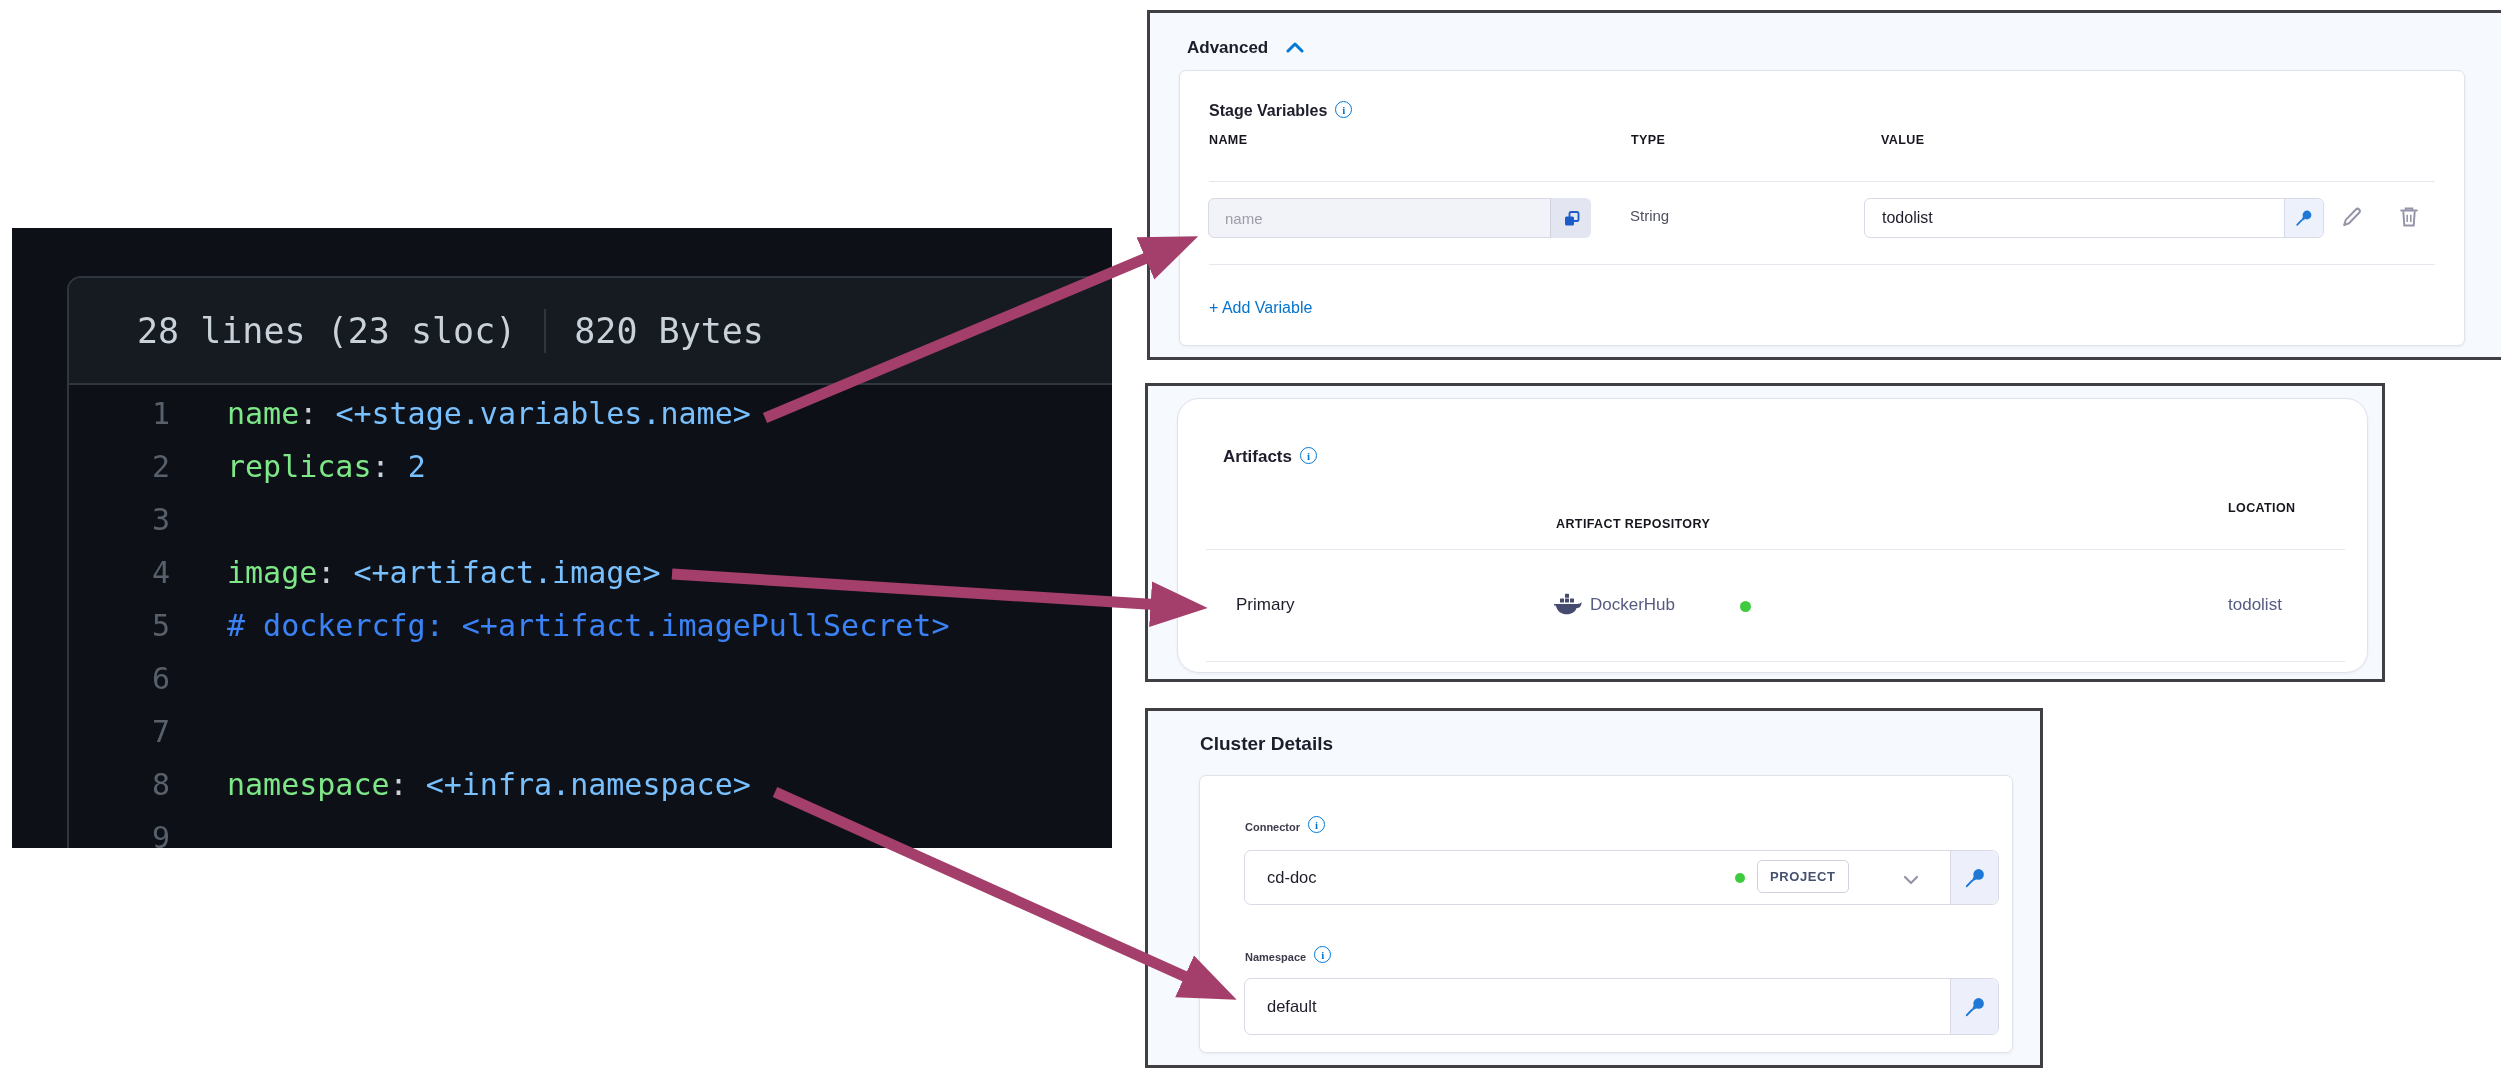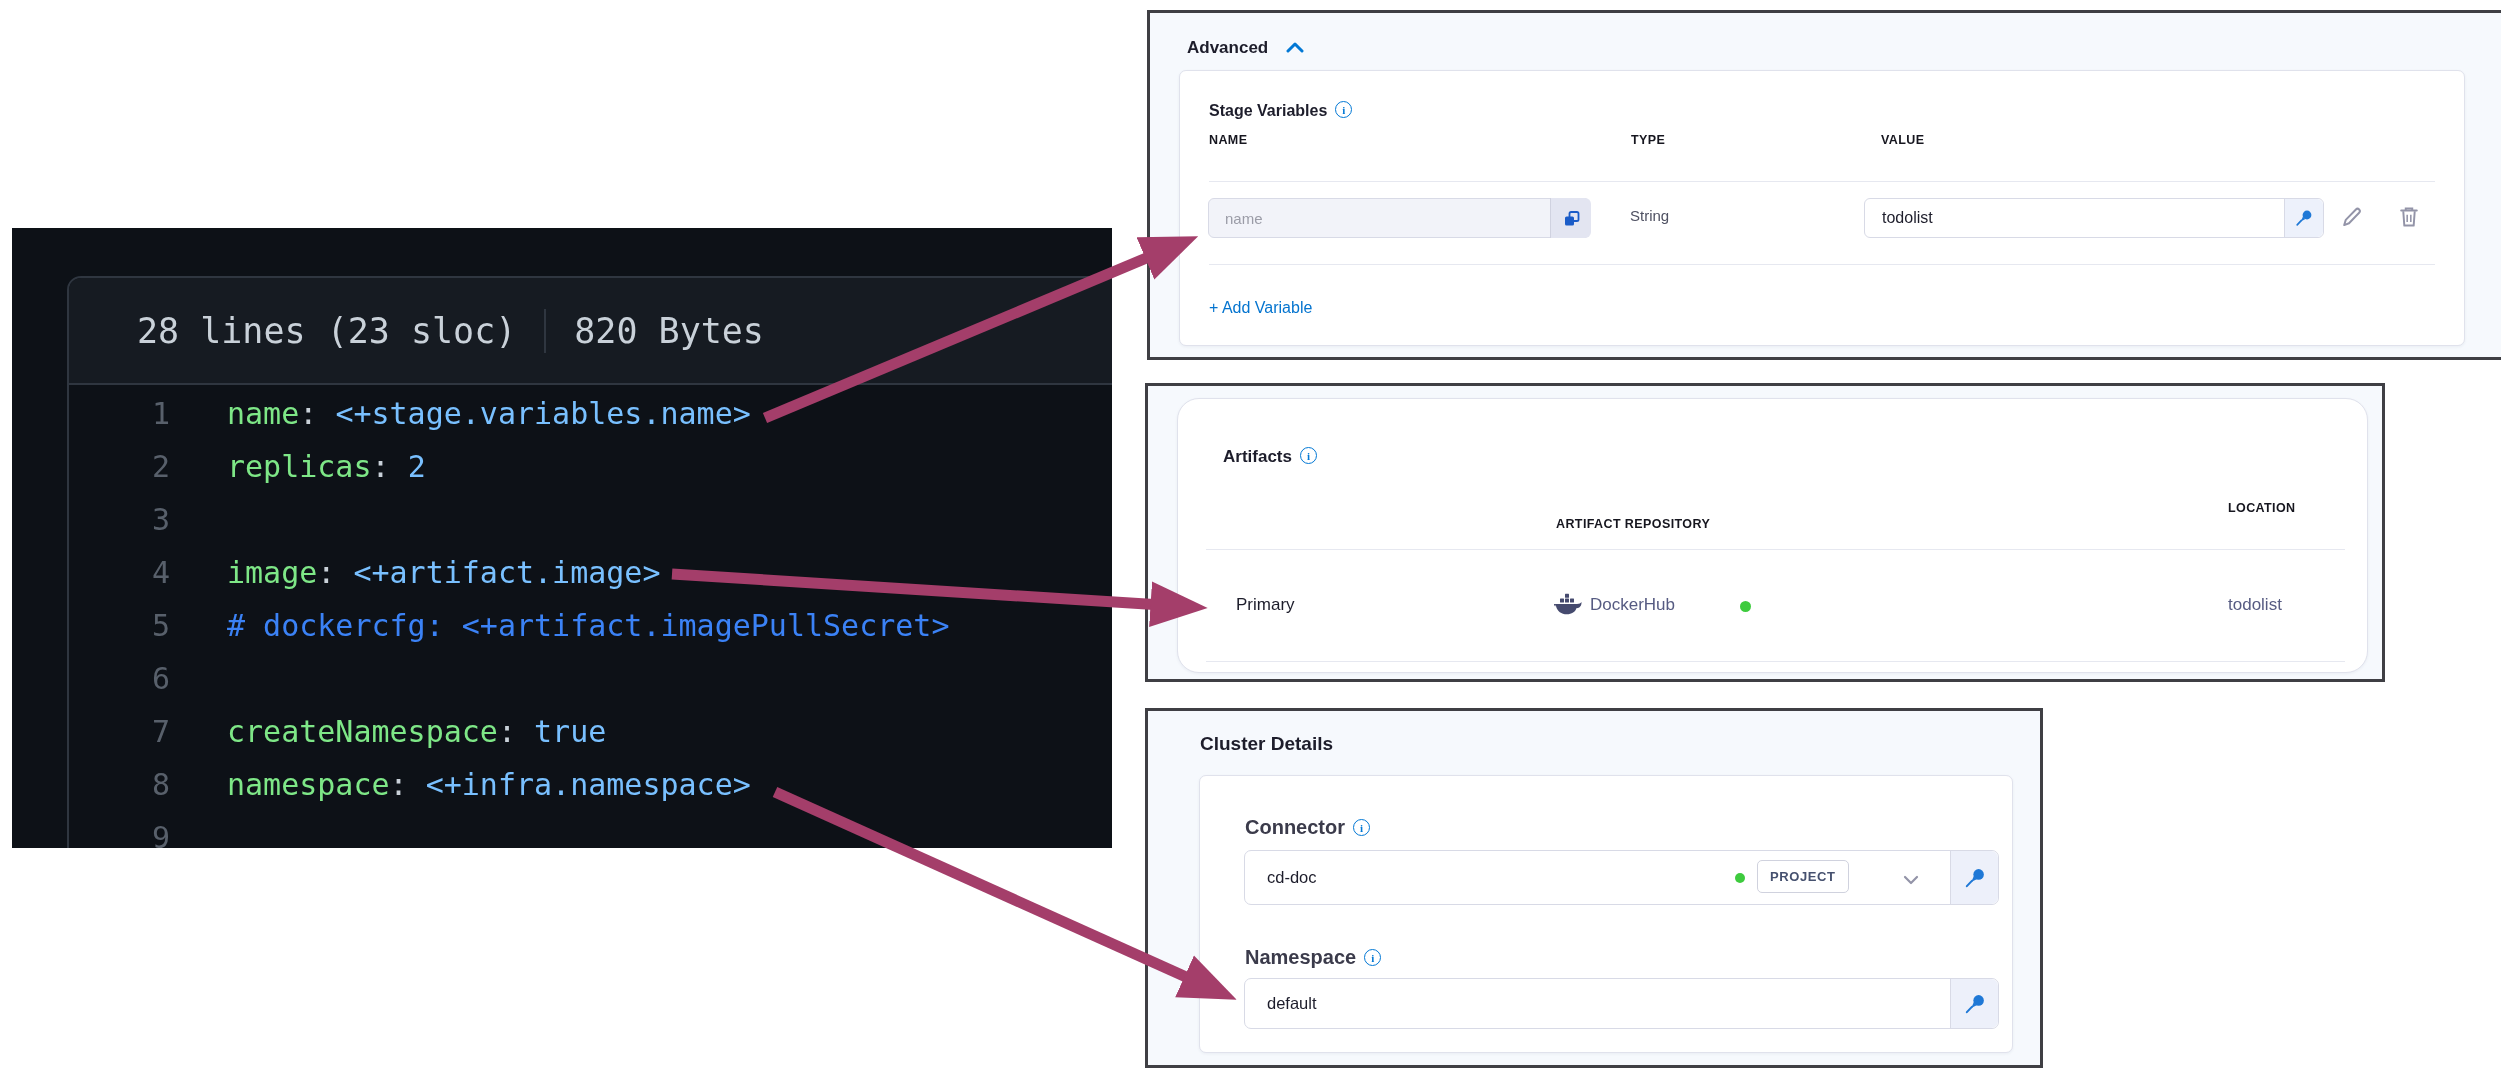--- a/index.html
+++ b/index.html
@@ -100,25 +100,25 @@
   .art-primary{position:absolute;left:58px;top:10px;font-size:17px;color:#1d1d2b;}
   .art-whale{position:absolute;left:376px;top:8px;}
   .art-repo{position:absolute;left:412px;top:10px;font-size:17px;color:#565b82;}
   .art-dot{position:absolute;left:562px;top:16px;width:11px;height:11px;border-radius:50%;background:#3ecb3e;}
   .art-loc{position:absolute;left:1050px;top:10px;font-size:17px;color:#565b82;}
 
   
   #cluster{left:1145px;top:708px;width:898px;height:360px;}
   .cluster-title{position:absolute;left:52px;top:22px;font-size:19px;}
   #cluCard{left:51px;top:64px;width:814px;height:278px;}
-  .fld-label{position:absolute;font-size:20px;font-weight:600;color:#3b3b4b;}
+  .fld-label{position:absolute;font-size:11px;font-weight:600;color:#3b3b4b;}
   .lbl-conn{left:45px;top:40px;}
   .lbl-ns{left:45px;top:170px;}
   .conn-input{left:44px;top:74px;width:755px;height:55px;border-radius:7px;display:flex;align-items:center;}
-  .ns-input{left:44px;top:202px;width:755px;height:51px;border-radius:7px;display:flex;align-items:center;}
+  .ns-input{left:44px;top:202px;width:755px;height:57px;border-radius:7px;display:flex;align-items:center;}
   .inp-text{margin-left:22px;font-size:16.5px;color:#1d1d2b;}
   .conn-dot{position:absolute;left:490px;top:50%;margin-top:-5px;width:10px;height:10px;border-radius:50%;background:#3ecb3e;}
   .scope-badge{
     position:absolute;left:512px;top:9px;border:1px solid #d0d2de;border-radius:5px;
     padding:8px 12px;font-size:13px;font-weight:700;color:#46516f;letter-spacing:.6px;background:#fff;
   }
   .conn-chevron{position:absolute;left:658px;top:20px;}
   .pin-seg-lg{width:47px;background:#edf0fa;border-radius:0 7px 7px 0;}
 
   
@@ -153,21 +153,20 @@
     </div>
     <div class="code-line">
       <span class="ln">5</span>
       <span class="ct"><span class="tok-comment"># dockercfg: &lt;+artifact.imagePullSecret&gt;</span></span>
     </div>
     <div class="code-line">
       <span class="ln">6</span>
     </div>
     <div class="code-line">
       <span class="ln">7</span>
-      <span class="ct"><span class="tok-key">createNamespace</span><span class="tok-punct">: </span><span class="tok-val">true</span></span>
     </div>
     <div class="code-line">
       <span class="ln">8</span>
       <span class="ct"><span class="tok-key">namespace</span><span class="tok-punct">: </span><span class="tok-val">&lt;+infra.namespace&gt;</span></span>
     </div>
     <div class="code-line">
       <span class="ln">9</span>
     </div>
   </div>
 </div>

